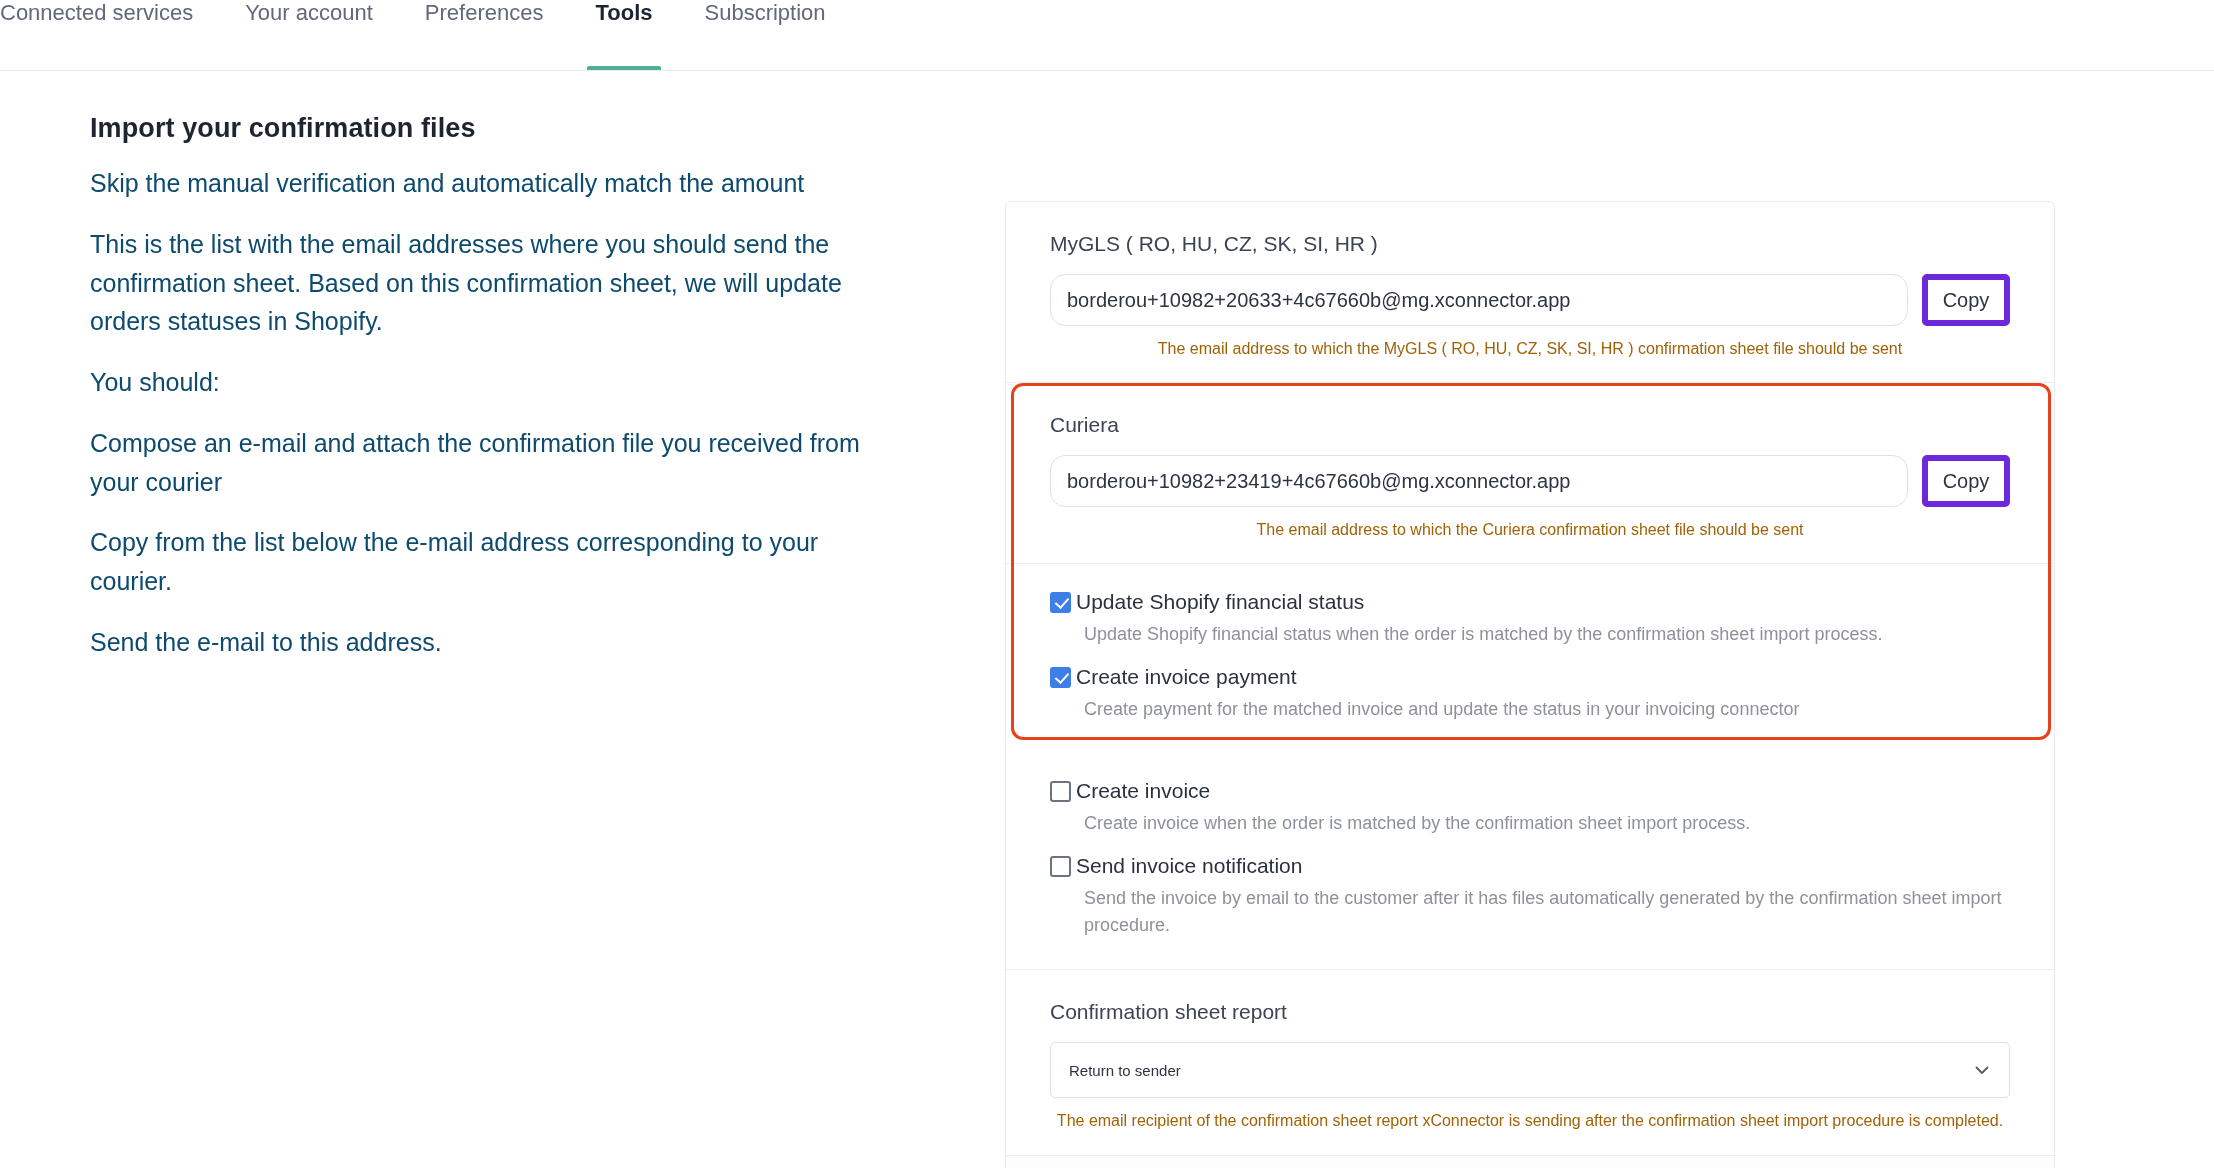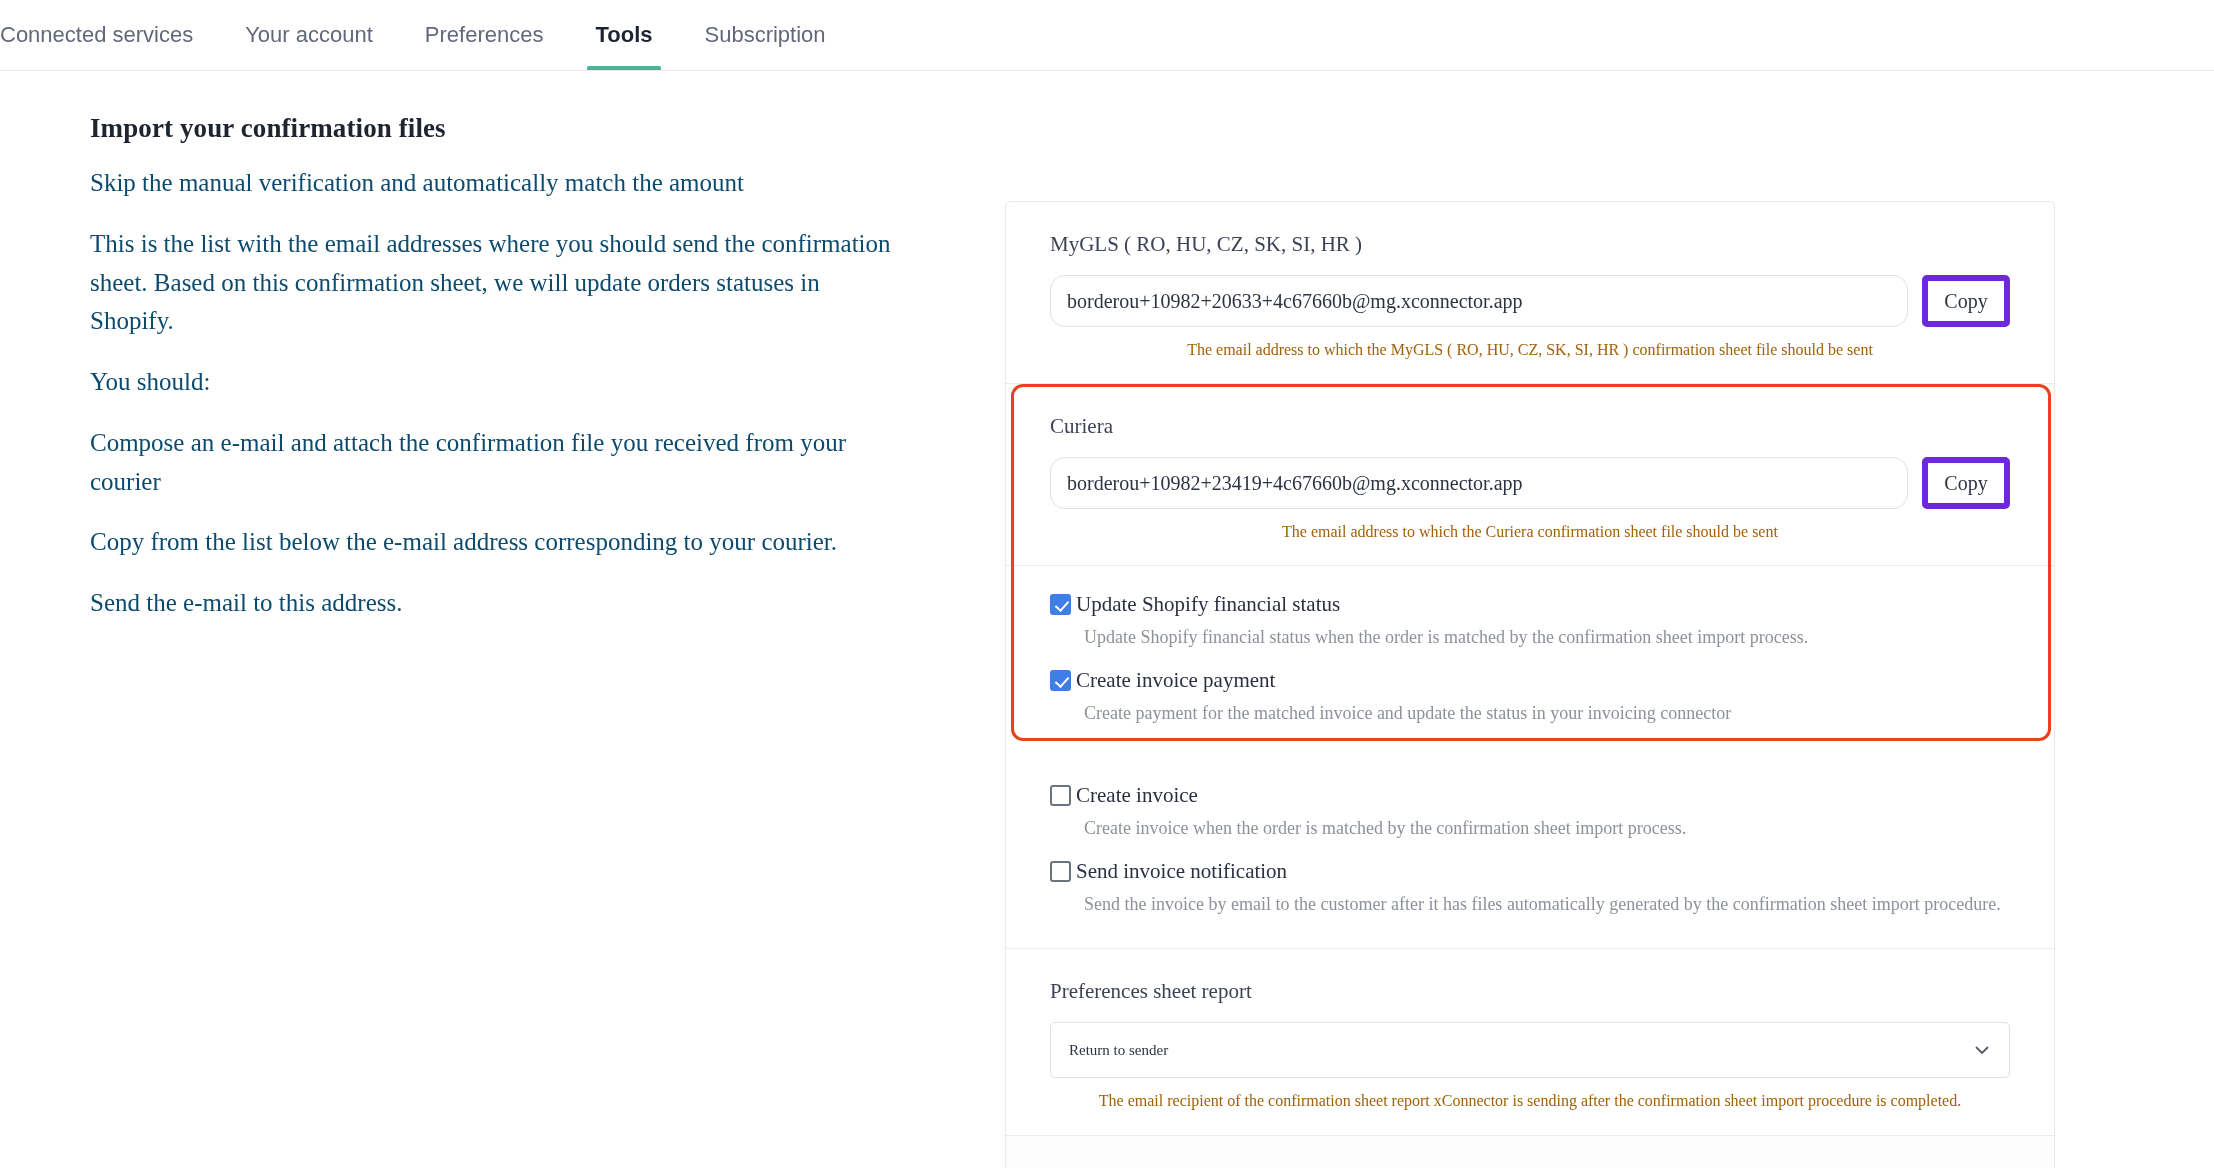--- a/index.html
+++ b/index.html
@@ -19,21 +19,20 @@
     background: #ffffff;
     border-bottom: 1px solid #e8e9ec;
     display: flex;
     align-items: flex-start;
     padding-left: 0px;
   }
   .tab {
     position: relative;
     height: 70px;
     display: flex;
-    align-items: center;
     padding: 0 26px;
     font-size: 22px;
     color: #61687a;
     cursor: pointer;
     white-space: nowrap;
   }
   .tab:first-child { padding-left: 0px; margin-left: 0px; }
   .tab.active { color: #1c2333; font-weight: bold; }
   .tab.active::after {
     content: "";
@@ -44,21 +43,20 @@
     background: #4cb195;
     border-radius: 2px 2px 0 0;
   }
 
   
   .page {
     position: relative;
     width: 2036px;
     height: 1097px;
     background: #ffffff;
-    font-family: Liberation Serif, serif;
   }
 
   
   .left-col {
     position: absolute;
     left: 90px;
     top: 42px;
     width: 830px;
   }
   .left-title {
@@ -314,21 +312,21 @@
       <div class="chk-row">
         <div class="chk-line">
           <div class="chk"></div>
           <div class="chk-label">Send invoice notification</div>
         </div>
         <div class="chk-desc">Send the invoice by email to the customer after it has files automatically generated by the confirmation sheet import procedure.</div>
       </div>
     </div>
 
     <div class="sect">
-      <div class="field-label">Preferences sheet report</div>
+      <div class="field-label">Confirmation sheet report</div>
       <div class="select-box">
         <span>Return to sender</span>
         <span class="chev">
           <svg viewBox="0 0 18 18" width="18" height="18" fill="none" stroke="currentColor" stroke-width="1.8" stroke-linecap="round" stroke-linejoin="round">
               <path d="M3.5 6.5 L9 12 L14.5 6.5"></path>
             </svg>
         </span>
       </div>
       <div class="help-text">The email recipient of the confirmation sheet report xConnector is sending after the confirmation sheet import procedure is completed.</div>
     </div>

